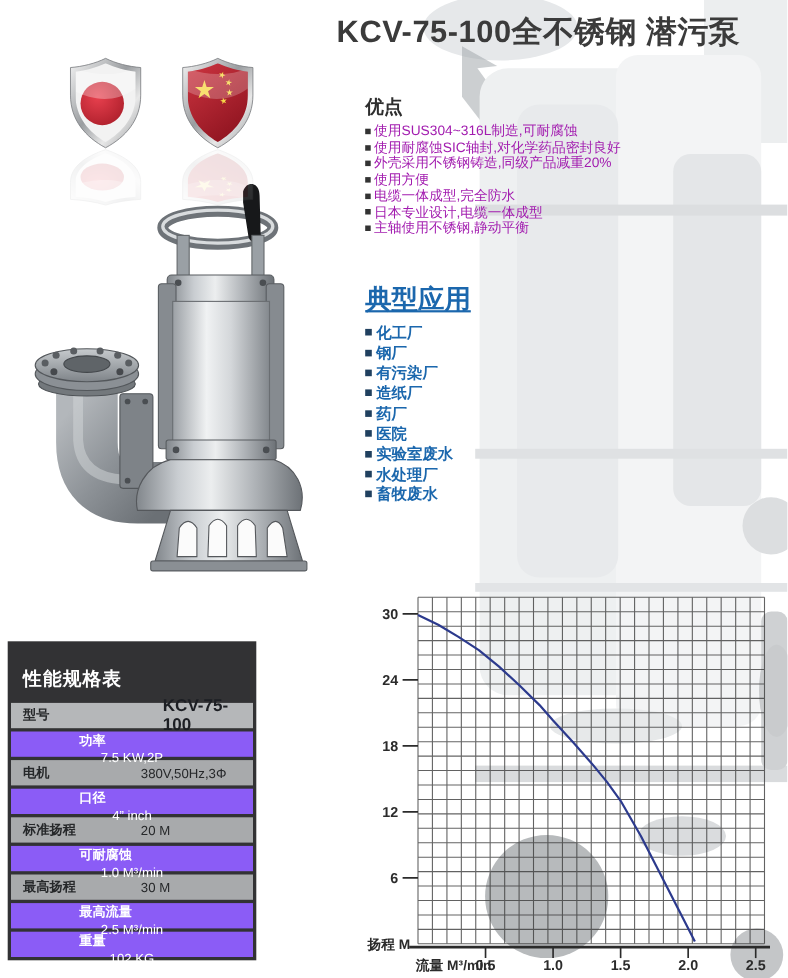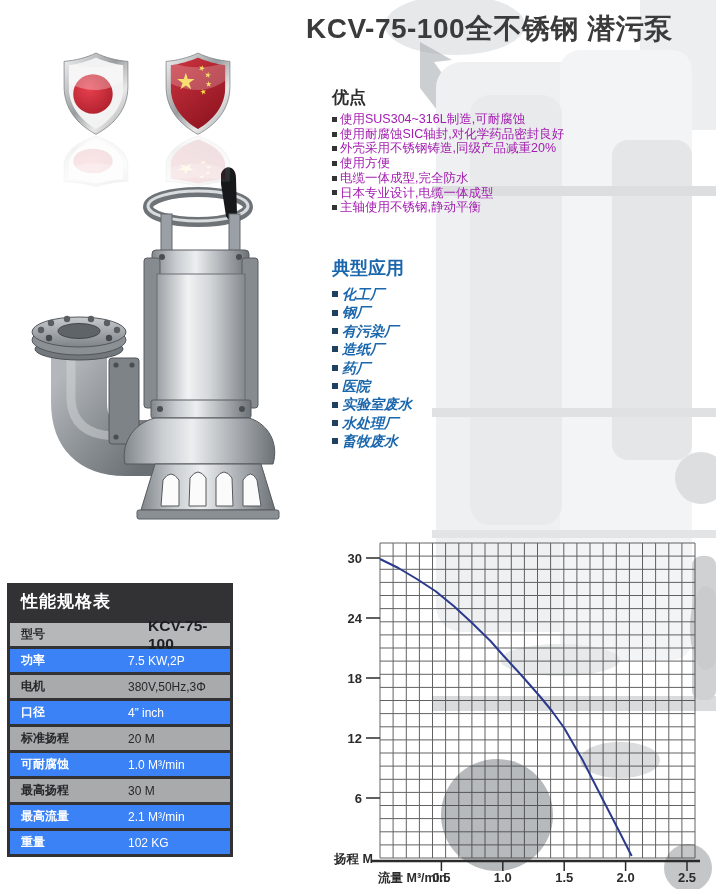--- a/index.html
+++ b/index.html
@@ -23,37 +23,37 @@
   
   .advantages { position:absolute; left:332px; top:86px; width:340px; z-index:2; }
   .advantages h2 { font-size:17px; font-weight:700; color:#2e2e2e; margin-bottom:3px; }
   .advantages ul, .applications ul { list-style:none; }
   .advantages li { display:flex; align-items:center; font-size:12.5px; line-height:14.7px;
                    color:#a21caf; white-space:nowrap; }
   .advantages .sq { width:5px; height:5px; background:#333333; margin-right:3px; flex:none; }
 
   
   .applications { position:absolute; left:332px; top:256px; width:220px; z-index:2; }
-  .applications h2 { font-size:18px; font-weight:700; color:#1b67ad; margin-bottom:5px; }
+  .applications h2 { font-size:24px; font-weight:700; color:#1b67ad; margin-bottom:5px;text-decoration:underline; }
   .applications li { display:flex; align-items:center; font-size:14px; line-height:18.4px;
-                     font-weight:600; color:#1b67ad; white-space:nowrap;font-style:italic; }
+                     font-weight:600; color:#1b67ad; white-space:nowrap; }
   .applications .sq { width:6px; height:6px; background:#20405f; margin-right:4px; flex:none; }
 
   
   .spec-table { position:absolute; left:7px; top:583px; width:226px; z-index:2;
-                background:#323234; padding:0 3px 3px; }
+                background:#323234; padding:16px 3px 3px; }
   .spec-header { height:37px; display:flex; align-items:center; padding-left:11px;
                  color:#ffffff; font-size:17px; font-weight:700; letter-spacing:1px; }
   .spec-row { height:23px; margin-top:3px; display:flex; align-items:center; font-size:12px; }
   .spec-row .label { width:118px; padding-left:11px; font-weight:700; }
   .spec-row .value { flex:1; }
   .spec-row.gray { background:#a8aaac; color:#26282a; }
   .spec-row.row-model { background:#b5b7b9; }
   .spec-row.row-model .value { font-size:15.5px; font-weight:600; color:#1c1e23;margin-left:20px; }
-  .spec-row.blue { background:#3b82f6; color:#ffffff; }
+  .spec-row.blue { background:#8b5cf6; color:#ffffff;flex-direction:column; }
 
   
   .chart { position:absolute; left:332px; top:540px; width:384px; height:349px; z-index:1; }
   .chart svg text { font-family:"Liberation Sans","DejaVu Sans",sans-serif; fill:#2b2b2b; }
 </style>
 </head>
 <body>
 
 <div class="page">
 
@@ -310,21 +310,21 @@
         <div class="spec-row blue">
           <span class="label">可耐腐蚀</span>
           <span class="value">1.0 M³/min</span>
         </div>
         <div class="spec-row gray">
           <span class="label">最高扬程</span>
           <span class="value">30 M</span>
         </div>
         <div class="spec-row blue">
           <span class="label">最高流量</span>
-          <span class="value">2.1 M³/min</span>
+          <span class="value">2.5 M³/min</span>
         </div>
         <div class="spec-row blue">
           <span class="label">重量</span>
           <span class="value">102 KG</span>
         </div>
       </div>
   </div>
 
   <div class="chart">
     <svg id="chart-svg" width="384" height="349" viewBox="0 0 384 349">

